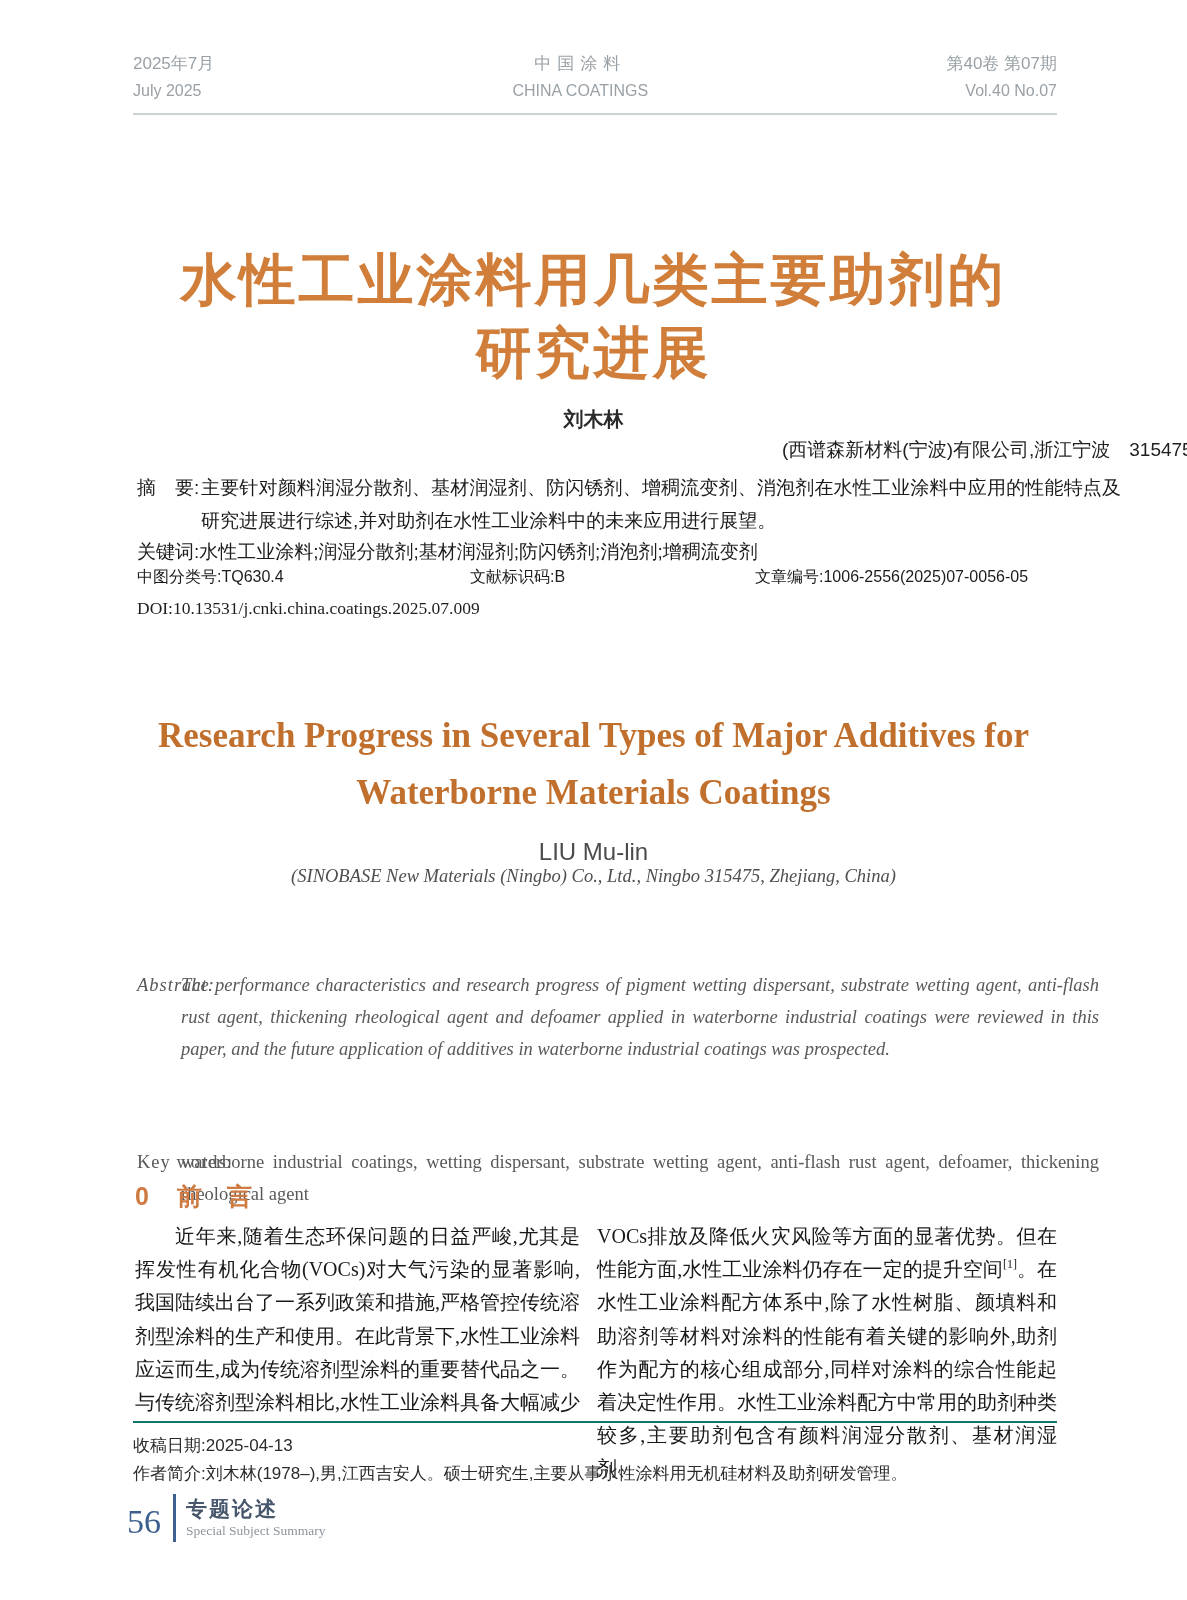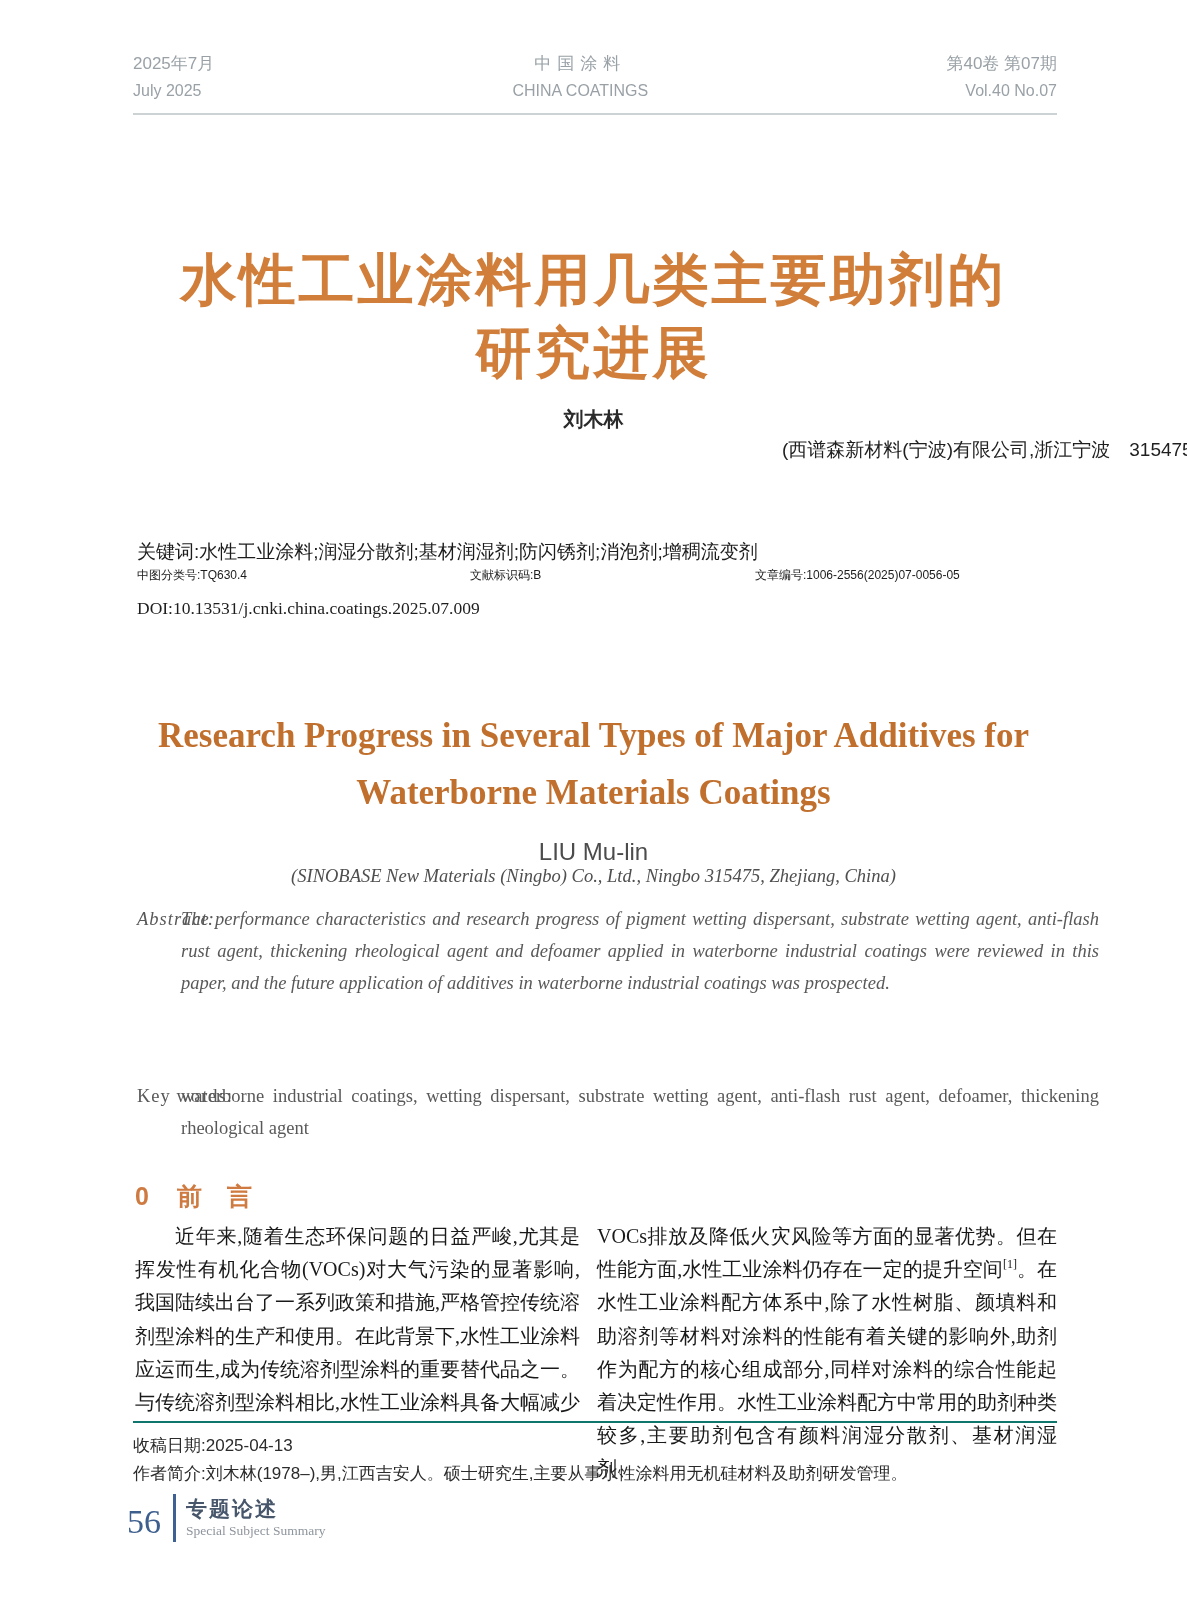--- a/index.html
+++ b/index.html
@@ -21,21 +21,21 @@
             font-weight:bold;font-size:56px;line-height:73px;letter-spacing:3px;color:#d07e3a;margin:0;}
   .author-cn{position:absolute;left:0;top:406px;width:100%;text-align:center;font-size:20px;font-weight:bold;color:#2a2a2a;}
   .affil-cn{position:absolute;left:12px;top:437px;width:100%;text-align:right;font-size:19px;color:#1f1f1f;}
 
   
   .abs-cn{position:absolute;left:137px;top:471px;width:920px;font-size:19px;line-height:33px;
           text-align:justify;color:#1c1c1c;}
   .hang{position:relative;padding-left:64px;}
   .hang .lab{position:absolute;left:0;top:0;}
   .kw-cn{position:absolute;left:137px;top:539px;width:920px;font-size:19px;color:#1c1c1c;}
-  .cls-row{position:absolute;left:137px;top:567px;width:920px;height:26px;font-size:12px;color:#1c1c1c;}
+  .cls-row{position:absolute;left:137px;top:567px;width:920px;height:26px;font-size:16px;color:#1c1c1c;}
   .cls-row .clc{position:absolute;left:0;}
   .cls-row .doc{position:absolute;left:333px;}
   .cls-row .aid{position:absolute;left:618px;}
   .doi{position:absolute;left:137px;top:598px;font-family:"Liberation Serif","DejaVu Serif",serif;
        font-size:17.5px;color:#1e1e1e;}
 
   
   .title-en{position:absolute;left:0;top:707px;width:100%;text-align:center;margin:0;
             font-family:"Liberation Serif","DejaVu Serif",serif;font-weight:bold;
             font-size:35px;line-height:57px;color:#c16f2d;}
@@ -97,20 +97,24 @@
   </header>
 
   <h1 class="title-cn">
     <span>水性工业涂料用几类主要助剂的</span><br>
     <span>研究进展</span>
   </h1>
 
   <div class="author-cn">刘木林</div>
   <div class="affil-cn">(西谱森新材料(宁波)有限公司,浙江宁波　315475)</div>
 
+  <div class="abs-cn hang">
+    <span class="lab">摘　要:</span>
+    <span>主要针对颜料润湿分散剂、基材润湿剂、防闪锈剂、增稠流变剂、消泡剂在水性工业涂料中应用的性能特点及研究进展进行综述,并对助剂在水性工业涂料中的未来应用进行展望。</span>
+  </div>
 
   <div class="kw-cn">
     <span>关键词:</span><span>水性工业涂料;润湿分散剂;基材润湿剂;防闪锈剂;消泡剂;增稠流变剂</span>
   </div>
 
   <div class="cls-row">
     <span class="clc">中图分类号:TQ630.4</span>
     <span class="doc">文献标识码:B</span>
     <span class="aid">文章编号:1006-2556(2025)07-0056-05</span>
   </div>

